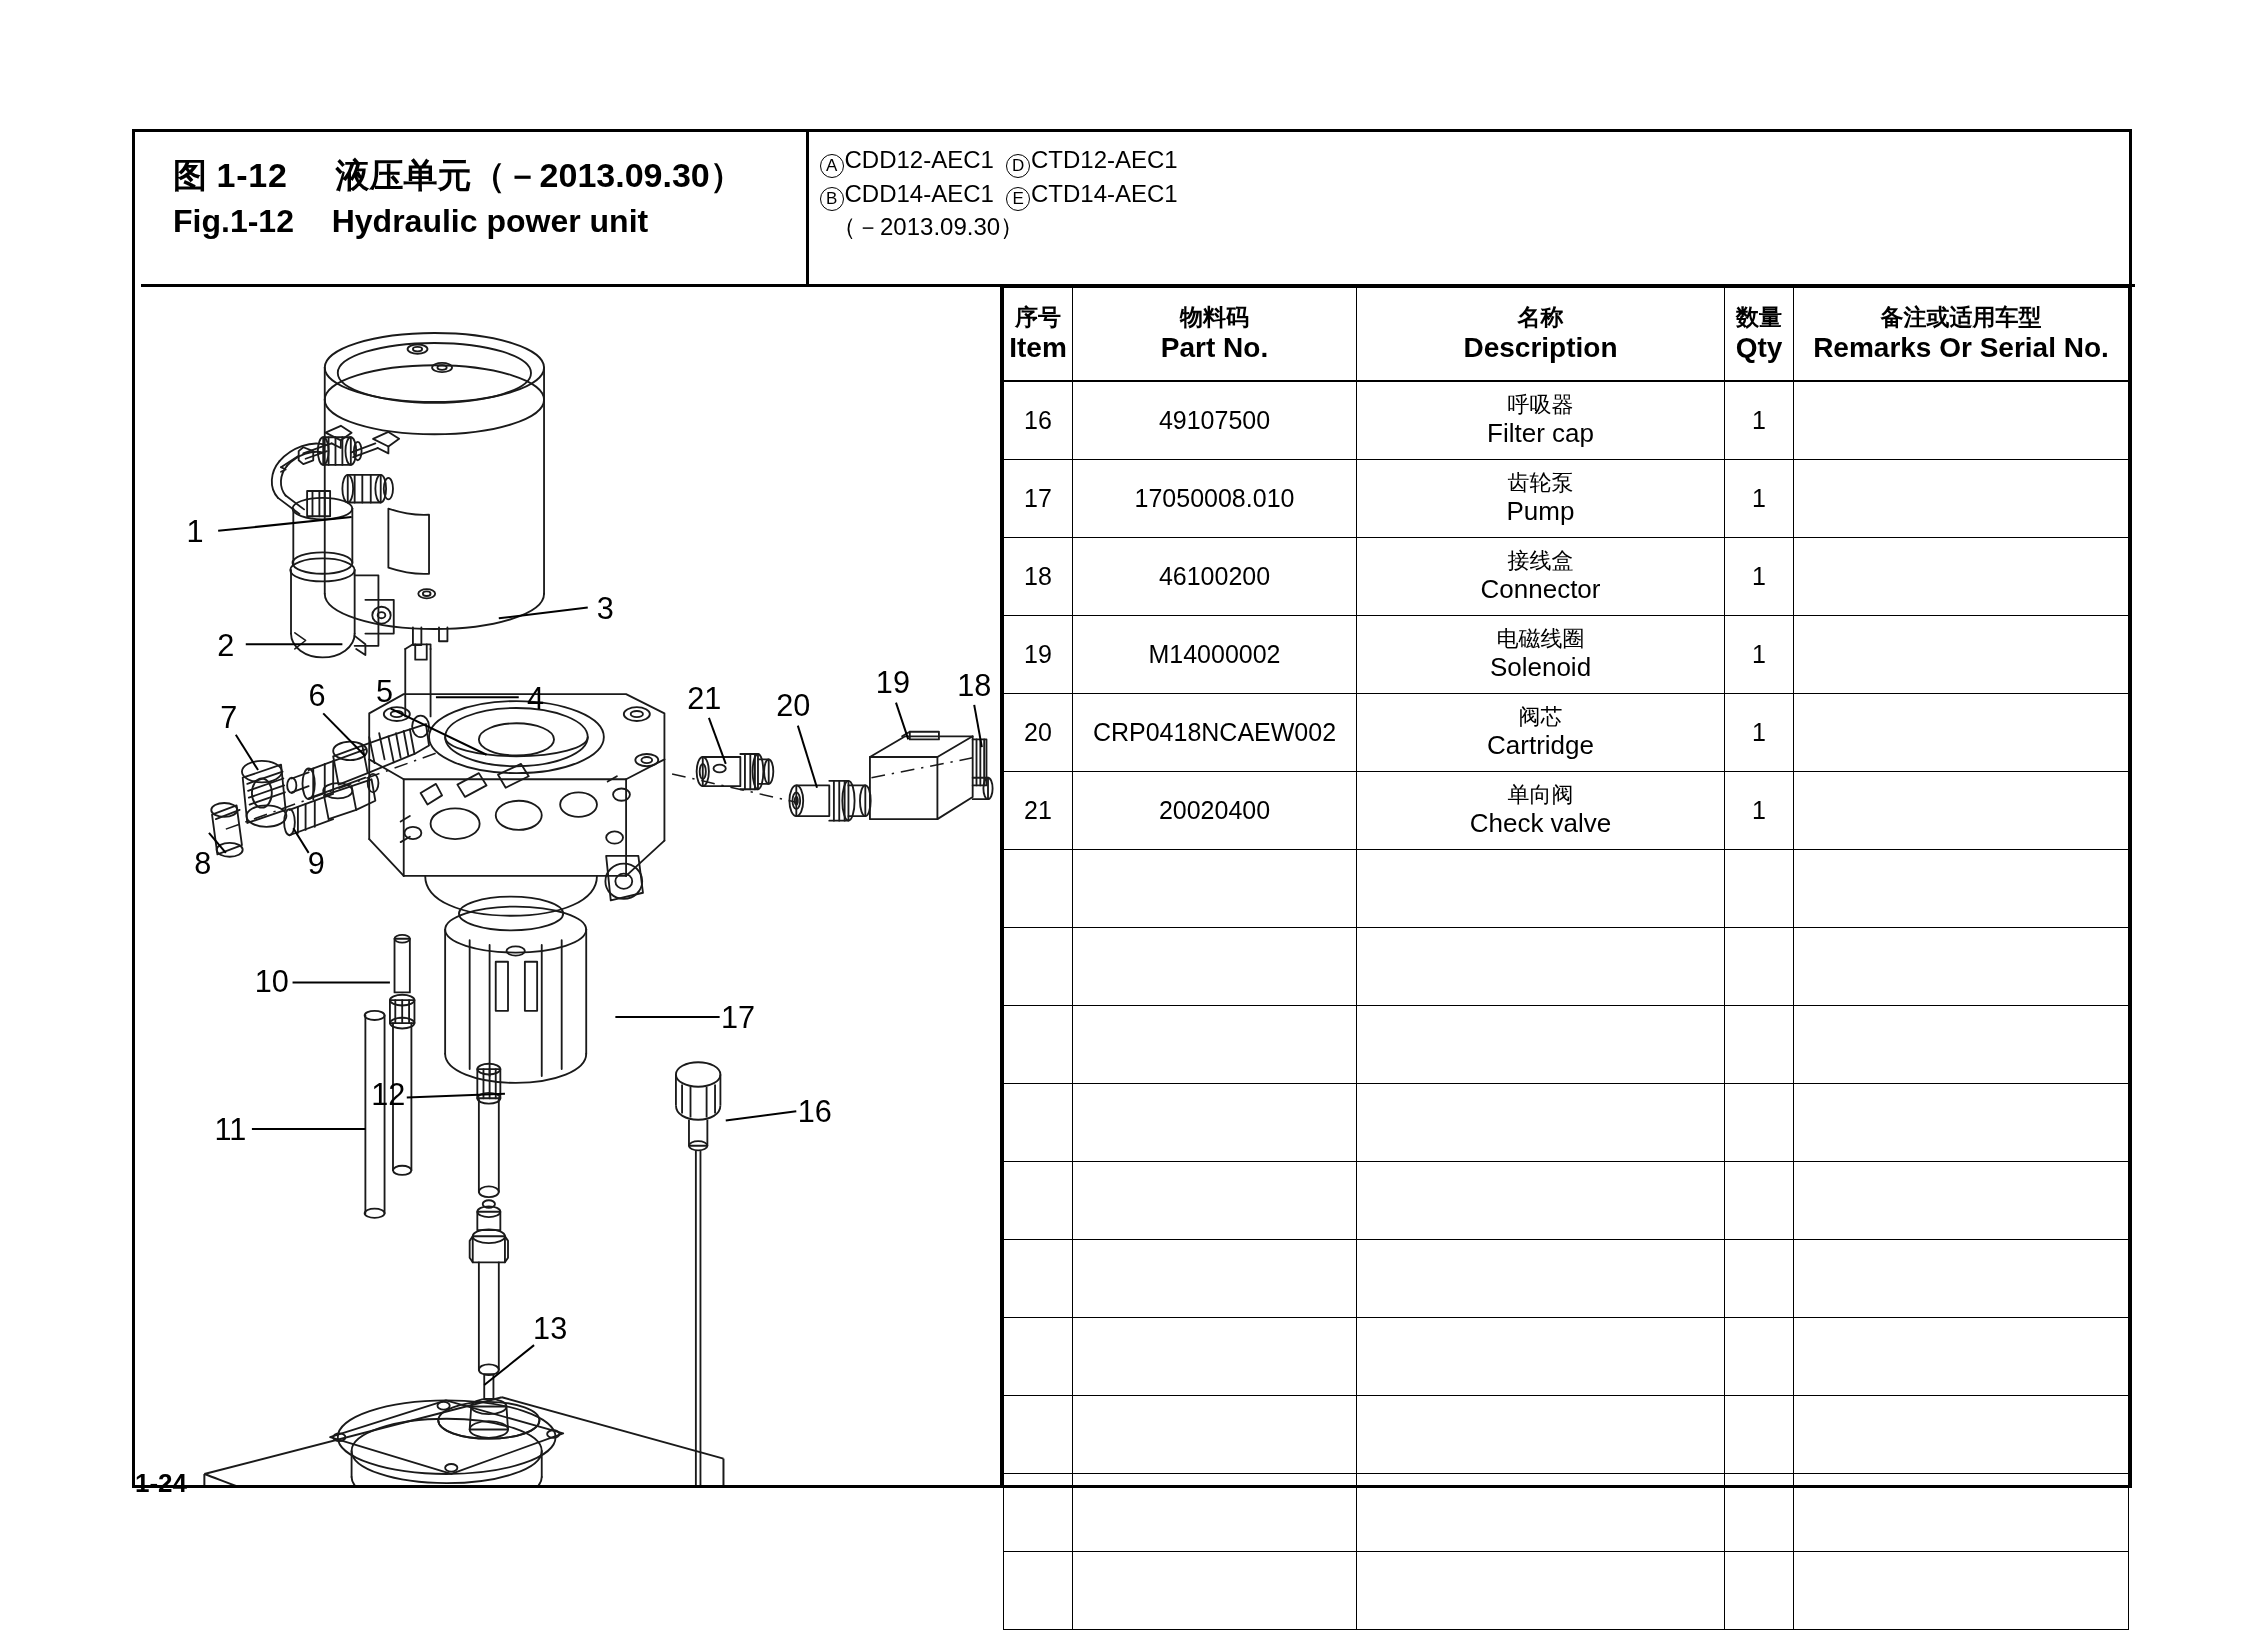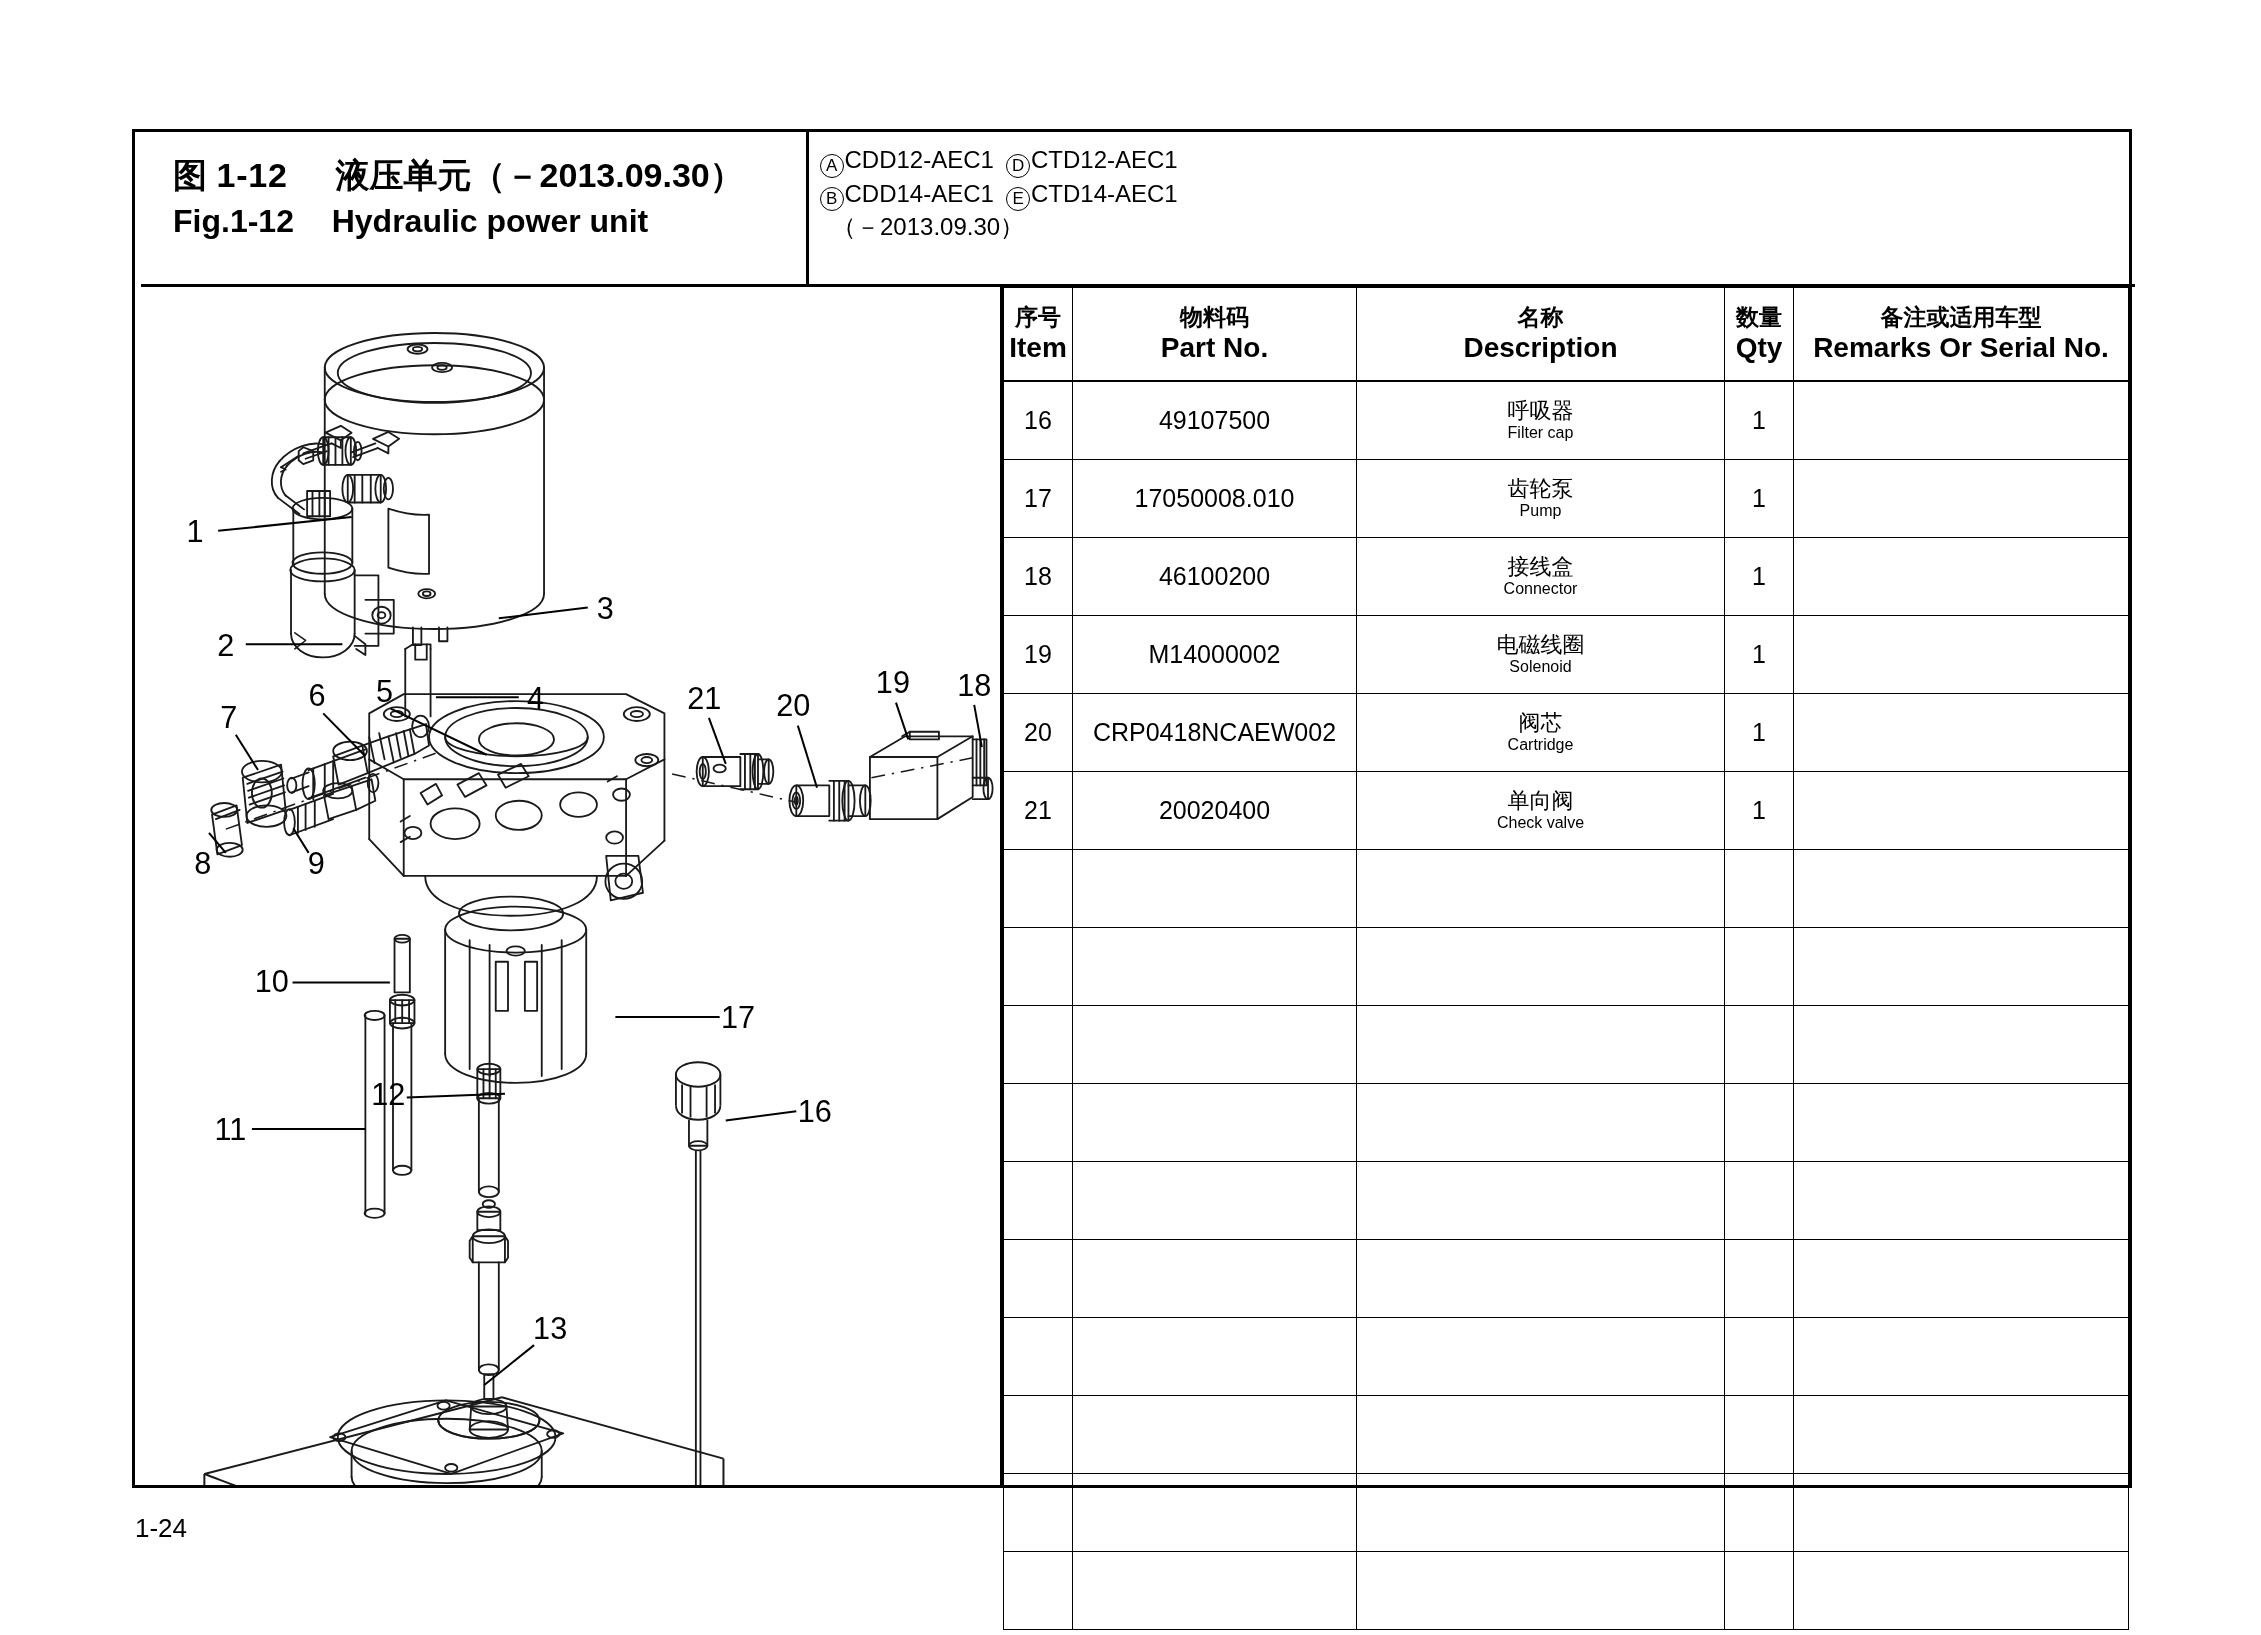--- a/index.html
+++ b/index.html
@@ -140,32 +140,32 @@
     font-size: 25px;
     text-align: left;
     padding-left: 12.3px;
   }
   td.desc {
     text-align: left;
     padding-left: 10.7px;
     line-height: 1.18;
   }
   td.desc .d-cn { font-size: 22px; display: block; }
-  td.desc .d-en { font-size: 16px; display: block; }
+  td.desc .d-en { font-size: 26px; display: block; }
   td.qty { font-size: 25px; }
   tr.data td { height: 77px; }
   tr.blank td { height: 77px; }
 
   
   #page-number {
     position: absolute;
     left: 135px;
-    top: 1513px;
+    top: 1468px;
     font-size: 26px;
-    font-weight: normal;
+    font-weight: bold;
   }
 
   
   .callout { font-family: "Liberation Sans", sans-serif; font-size: 40px; fill: #000; }
 </style>
 </head>
 <body>
 
 <div id="page-frame">
 

